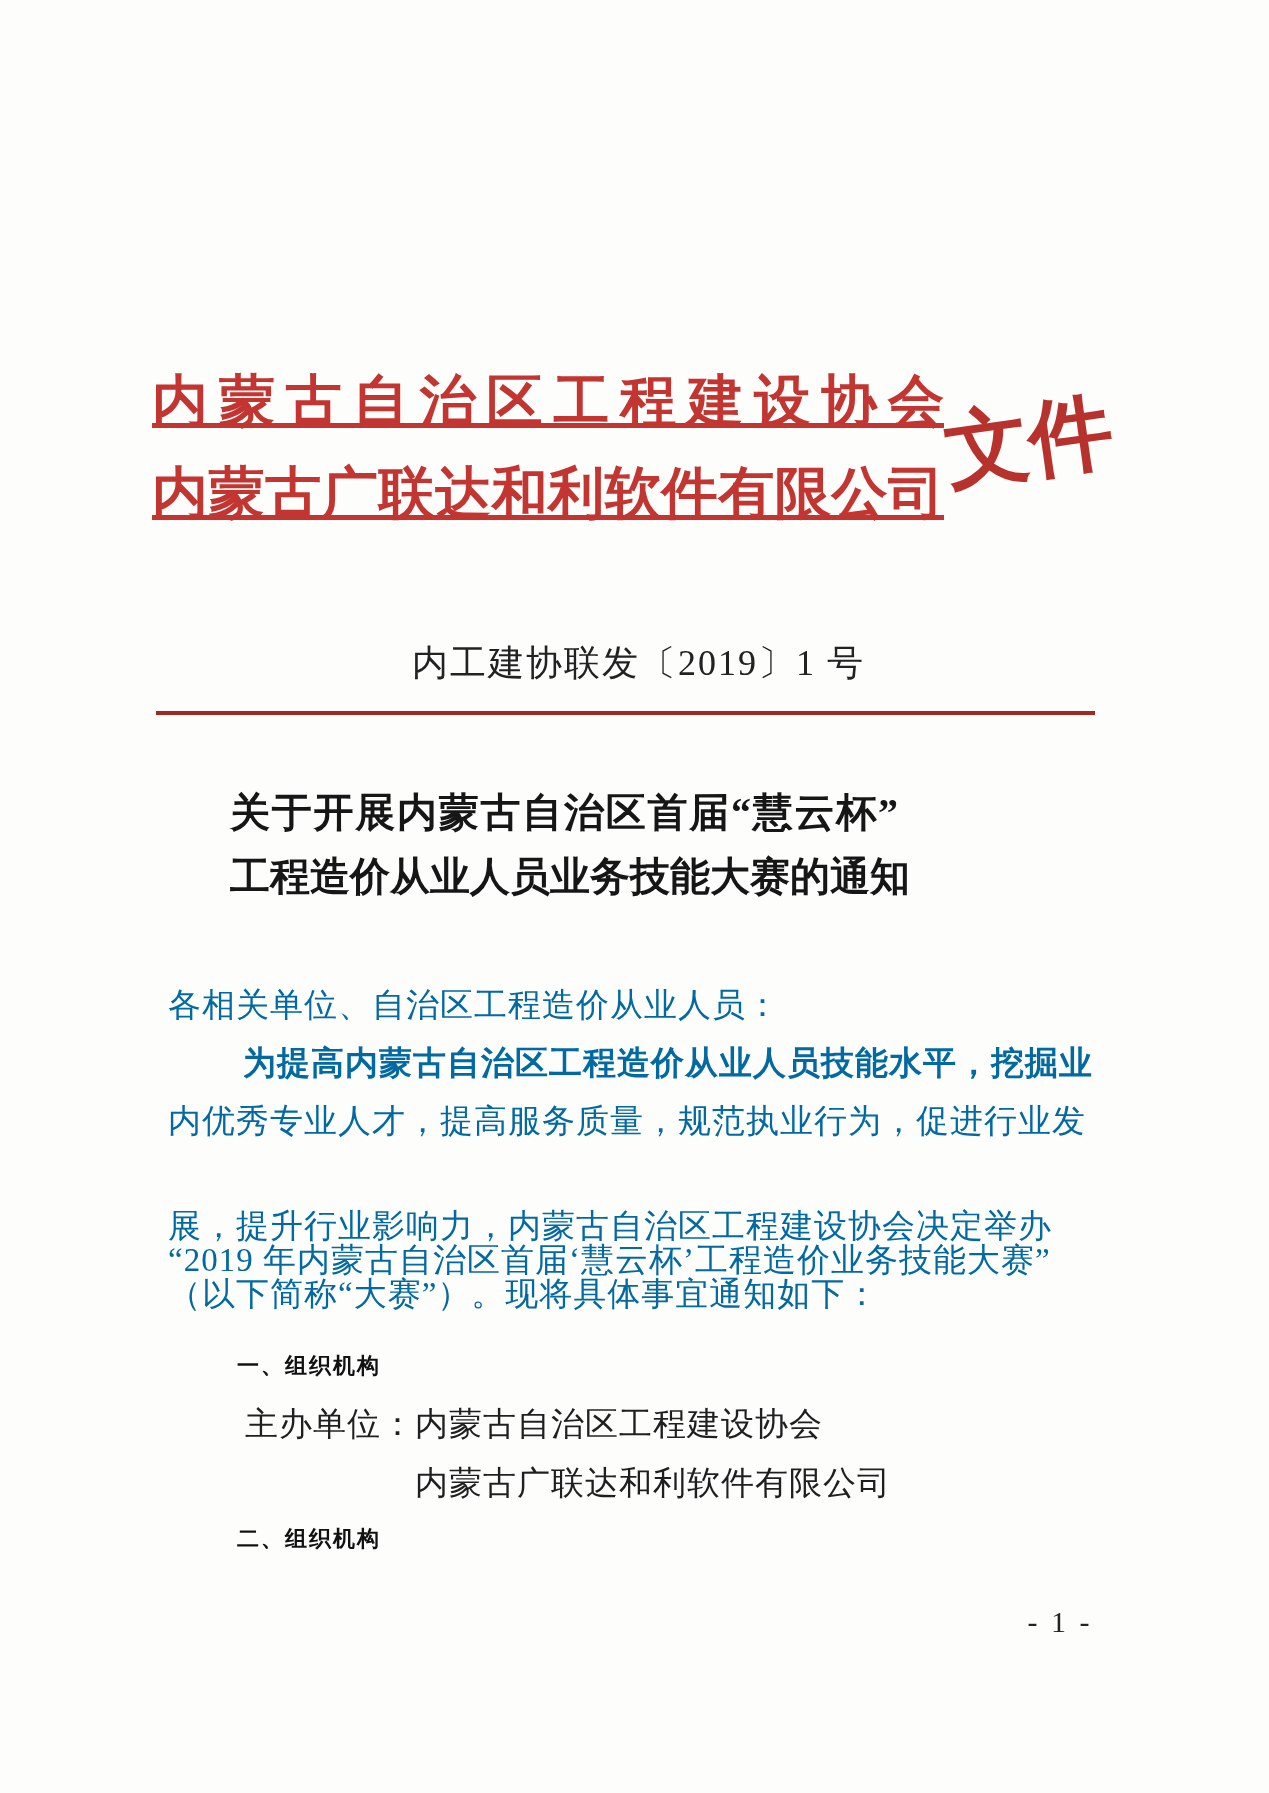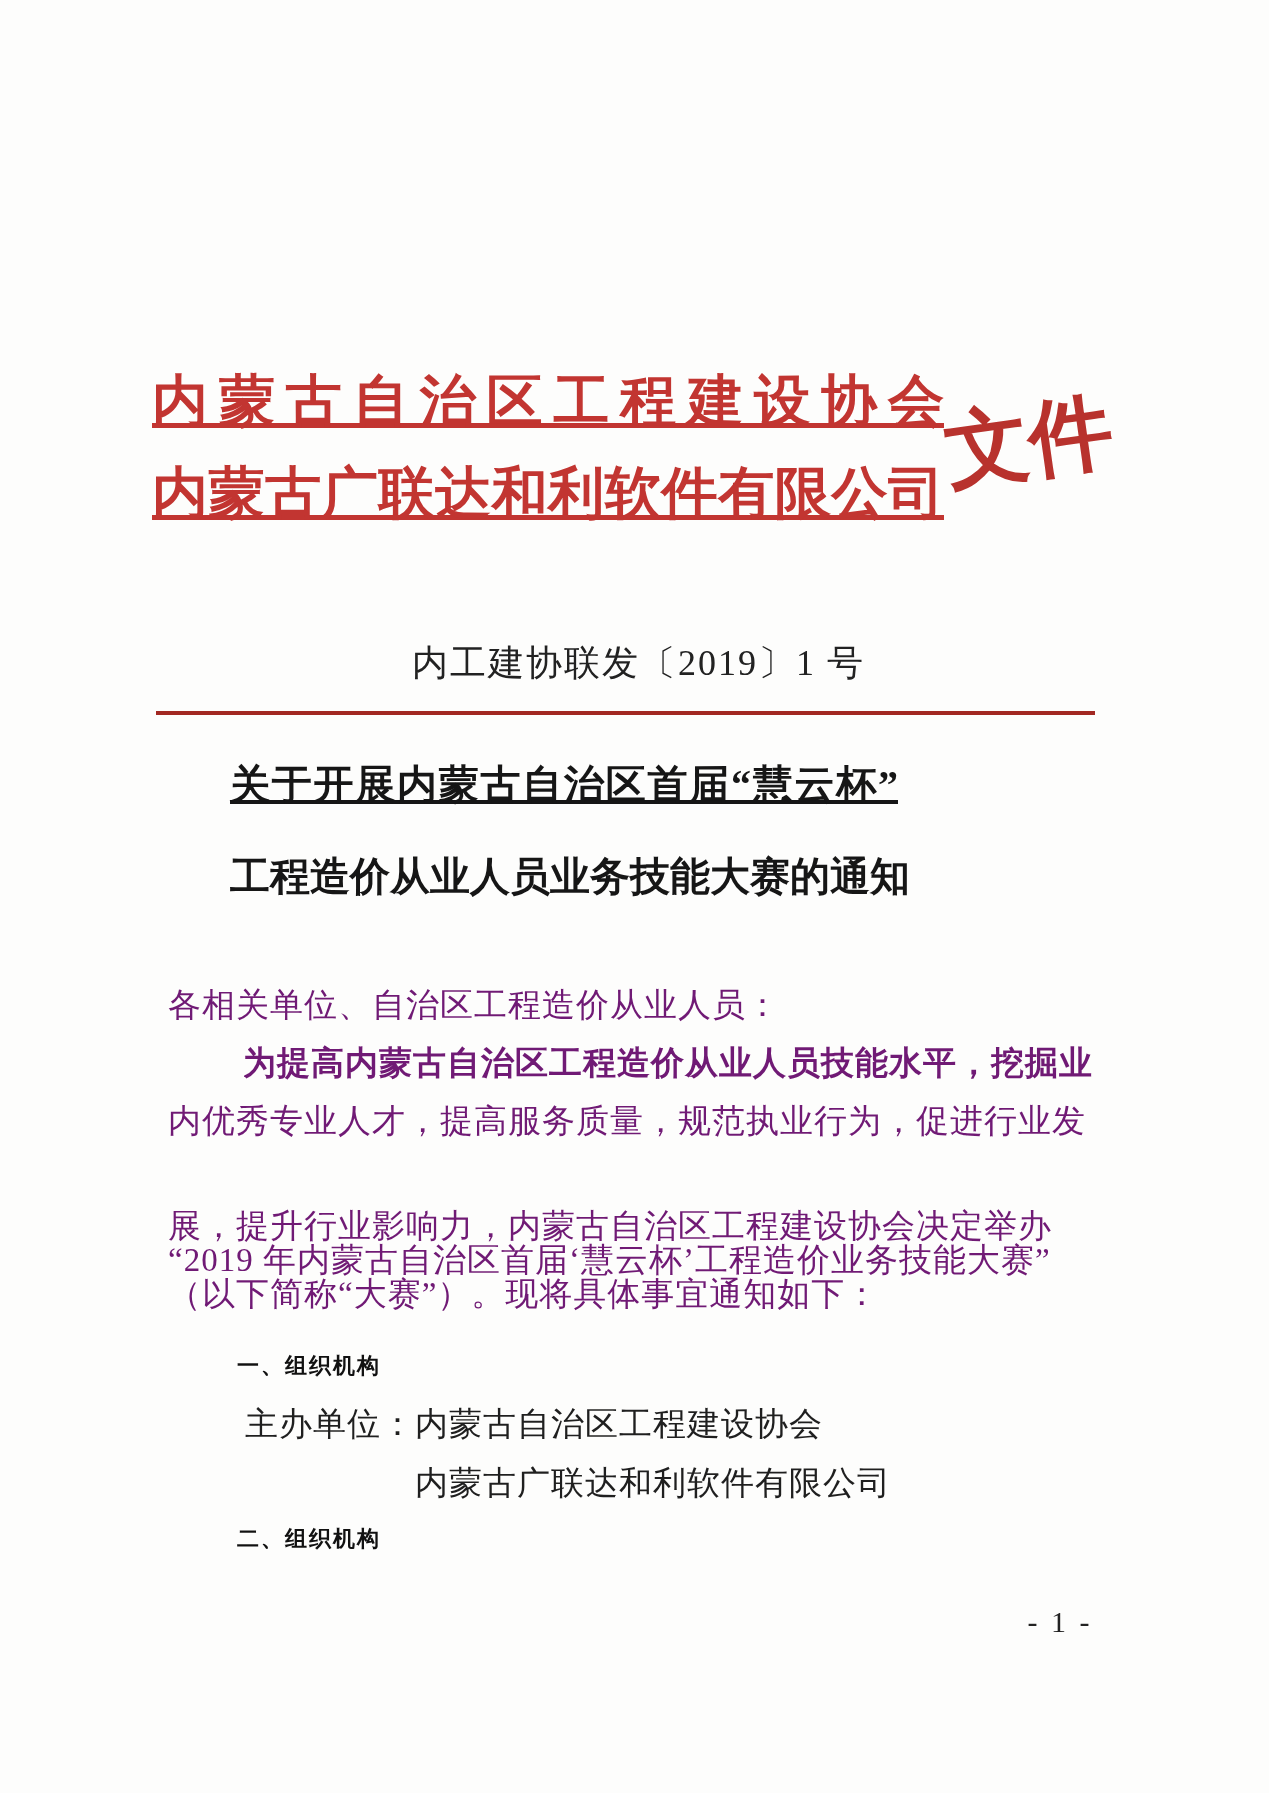--- a/index.html
+++ b/index.html
@@ -78,31 +78,31 @@
     width: 668px;
     font-size: 40px;
     line-height: 50px;
     font-weight: bold;
     color: #161616;
     text-align: justify;
     text-align-last: justify;
     text-justify: inter-character;
     white-space: nowrap;
   }
-  .title1 { top: 760px; text-decoration: underline; }
+  .title1 { top: 788px; }
   .title2 { top: 852px; }
 
   
   .body-line {
     position: absolute;
     left: 168px;
     width: 837px;
     font-size: 33px;
     line-height: 44px;
-    color: #701a75;
+    color: #0369a1;
     letter-spacing: 1px;
   }
   .justify {
     text-align: justify;
     text-align-last: justify;
     text-justify: inter-character;
     white-space: nowrap;
   }
   .indent { padding-left: 75px; box-sizing: border-box; font-weight: bold; }
 

